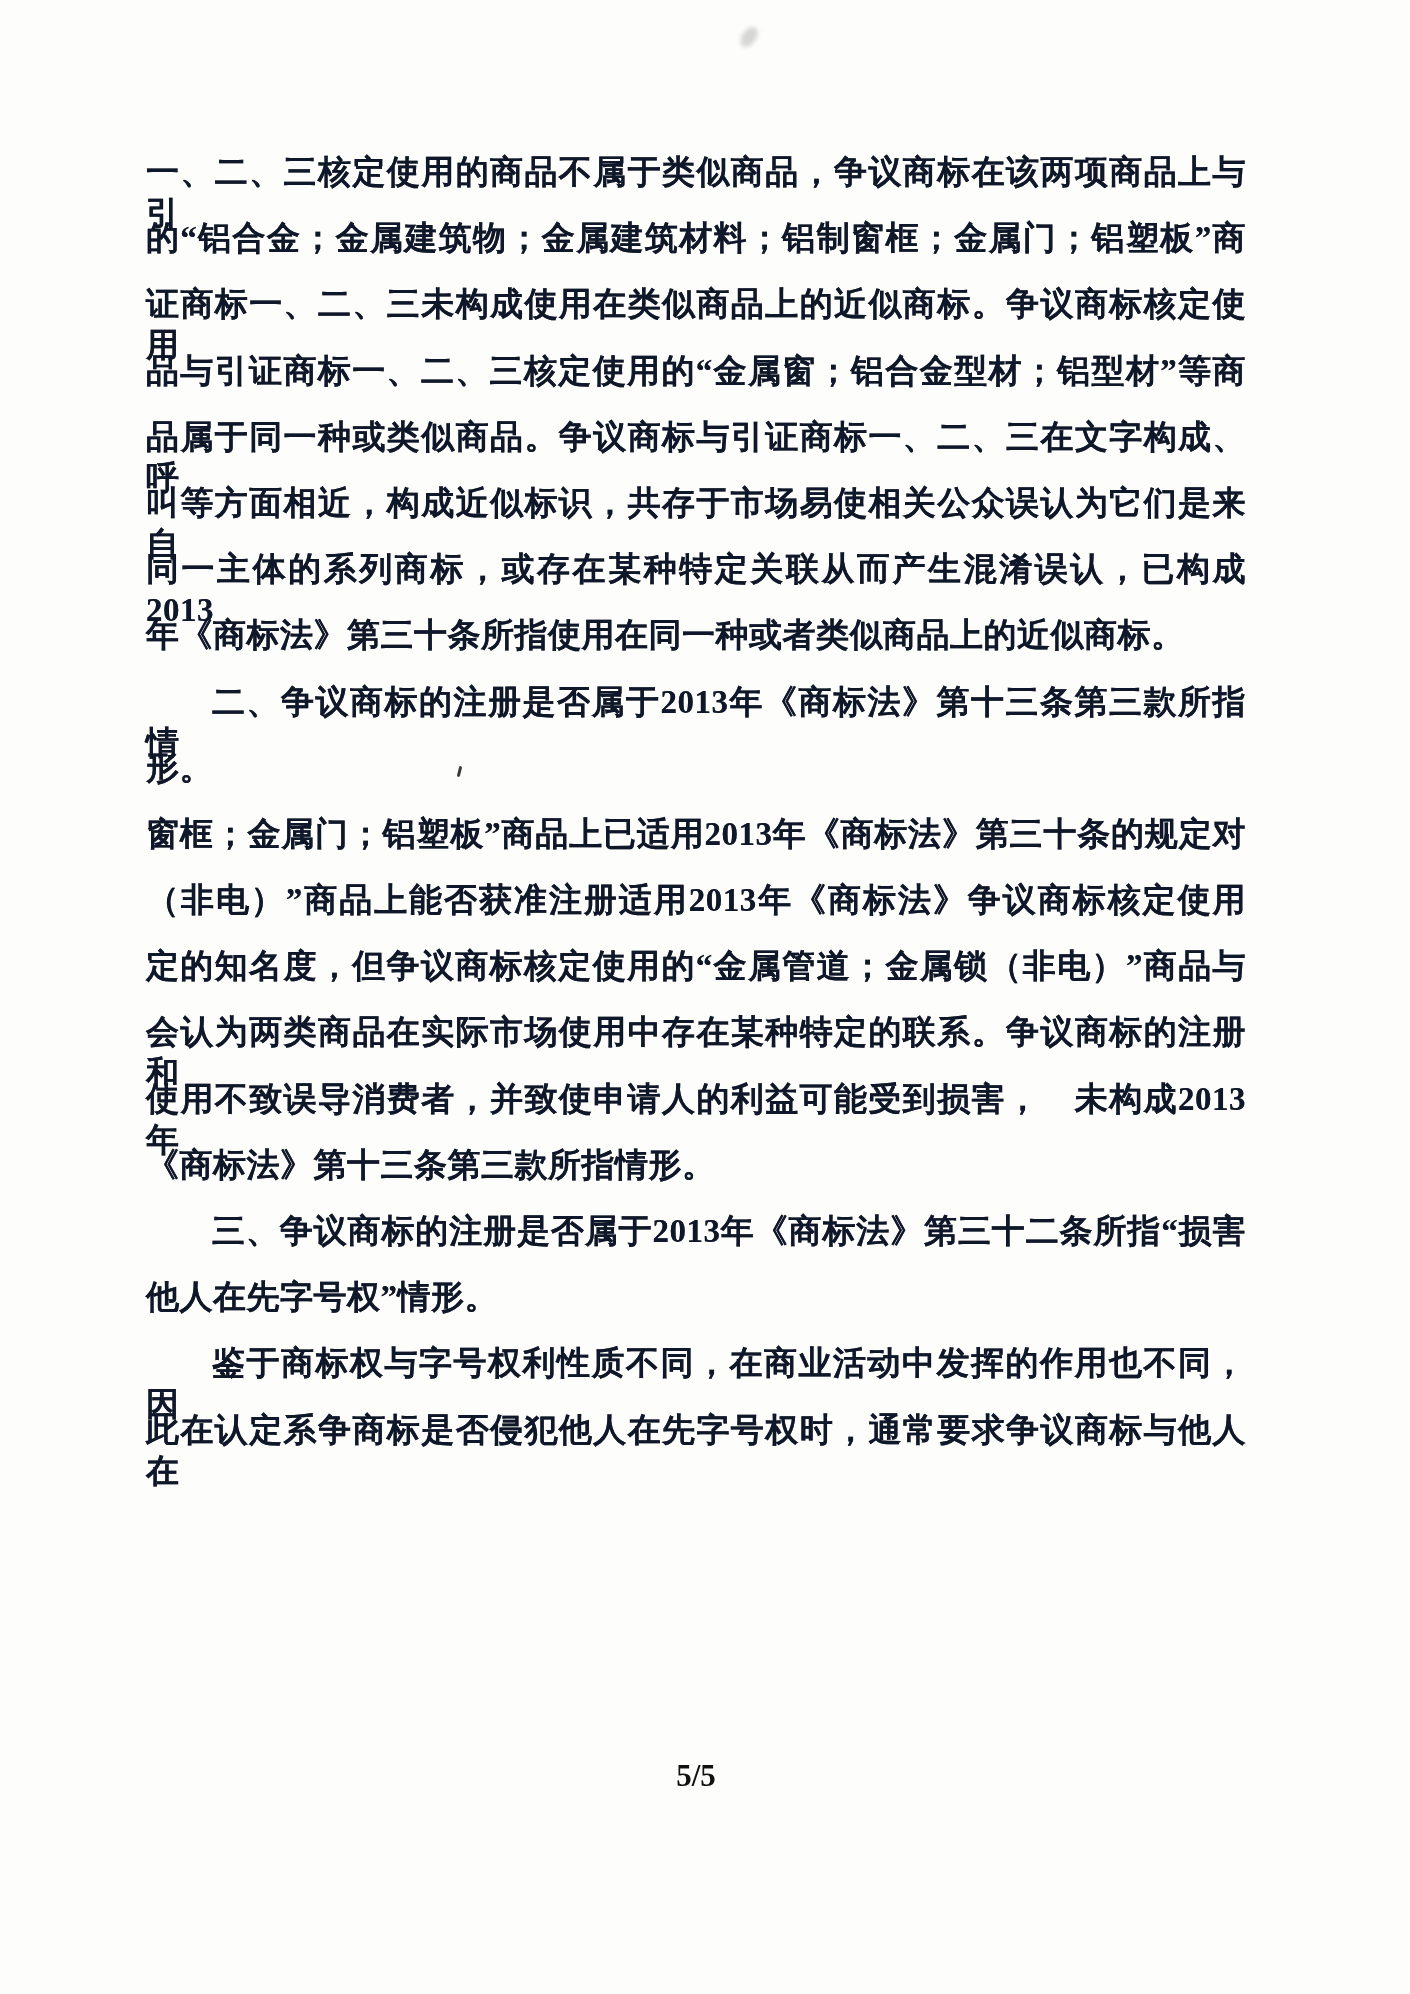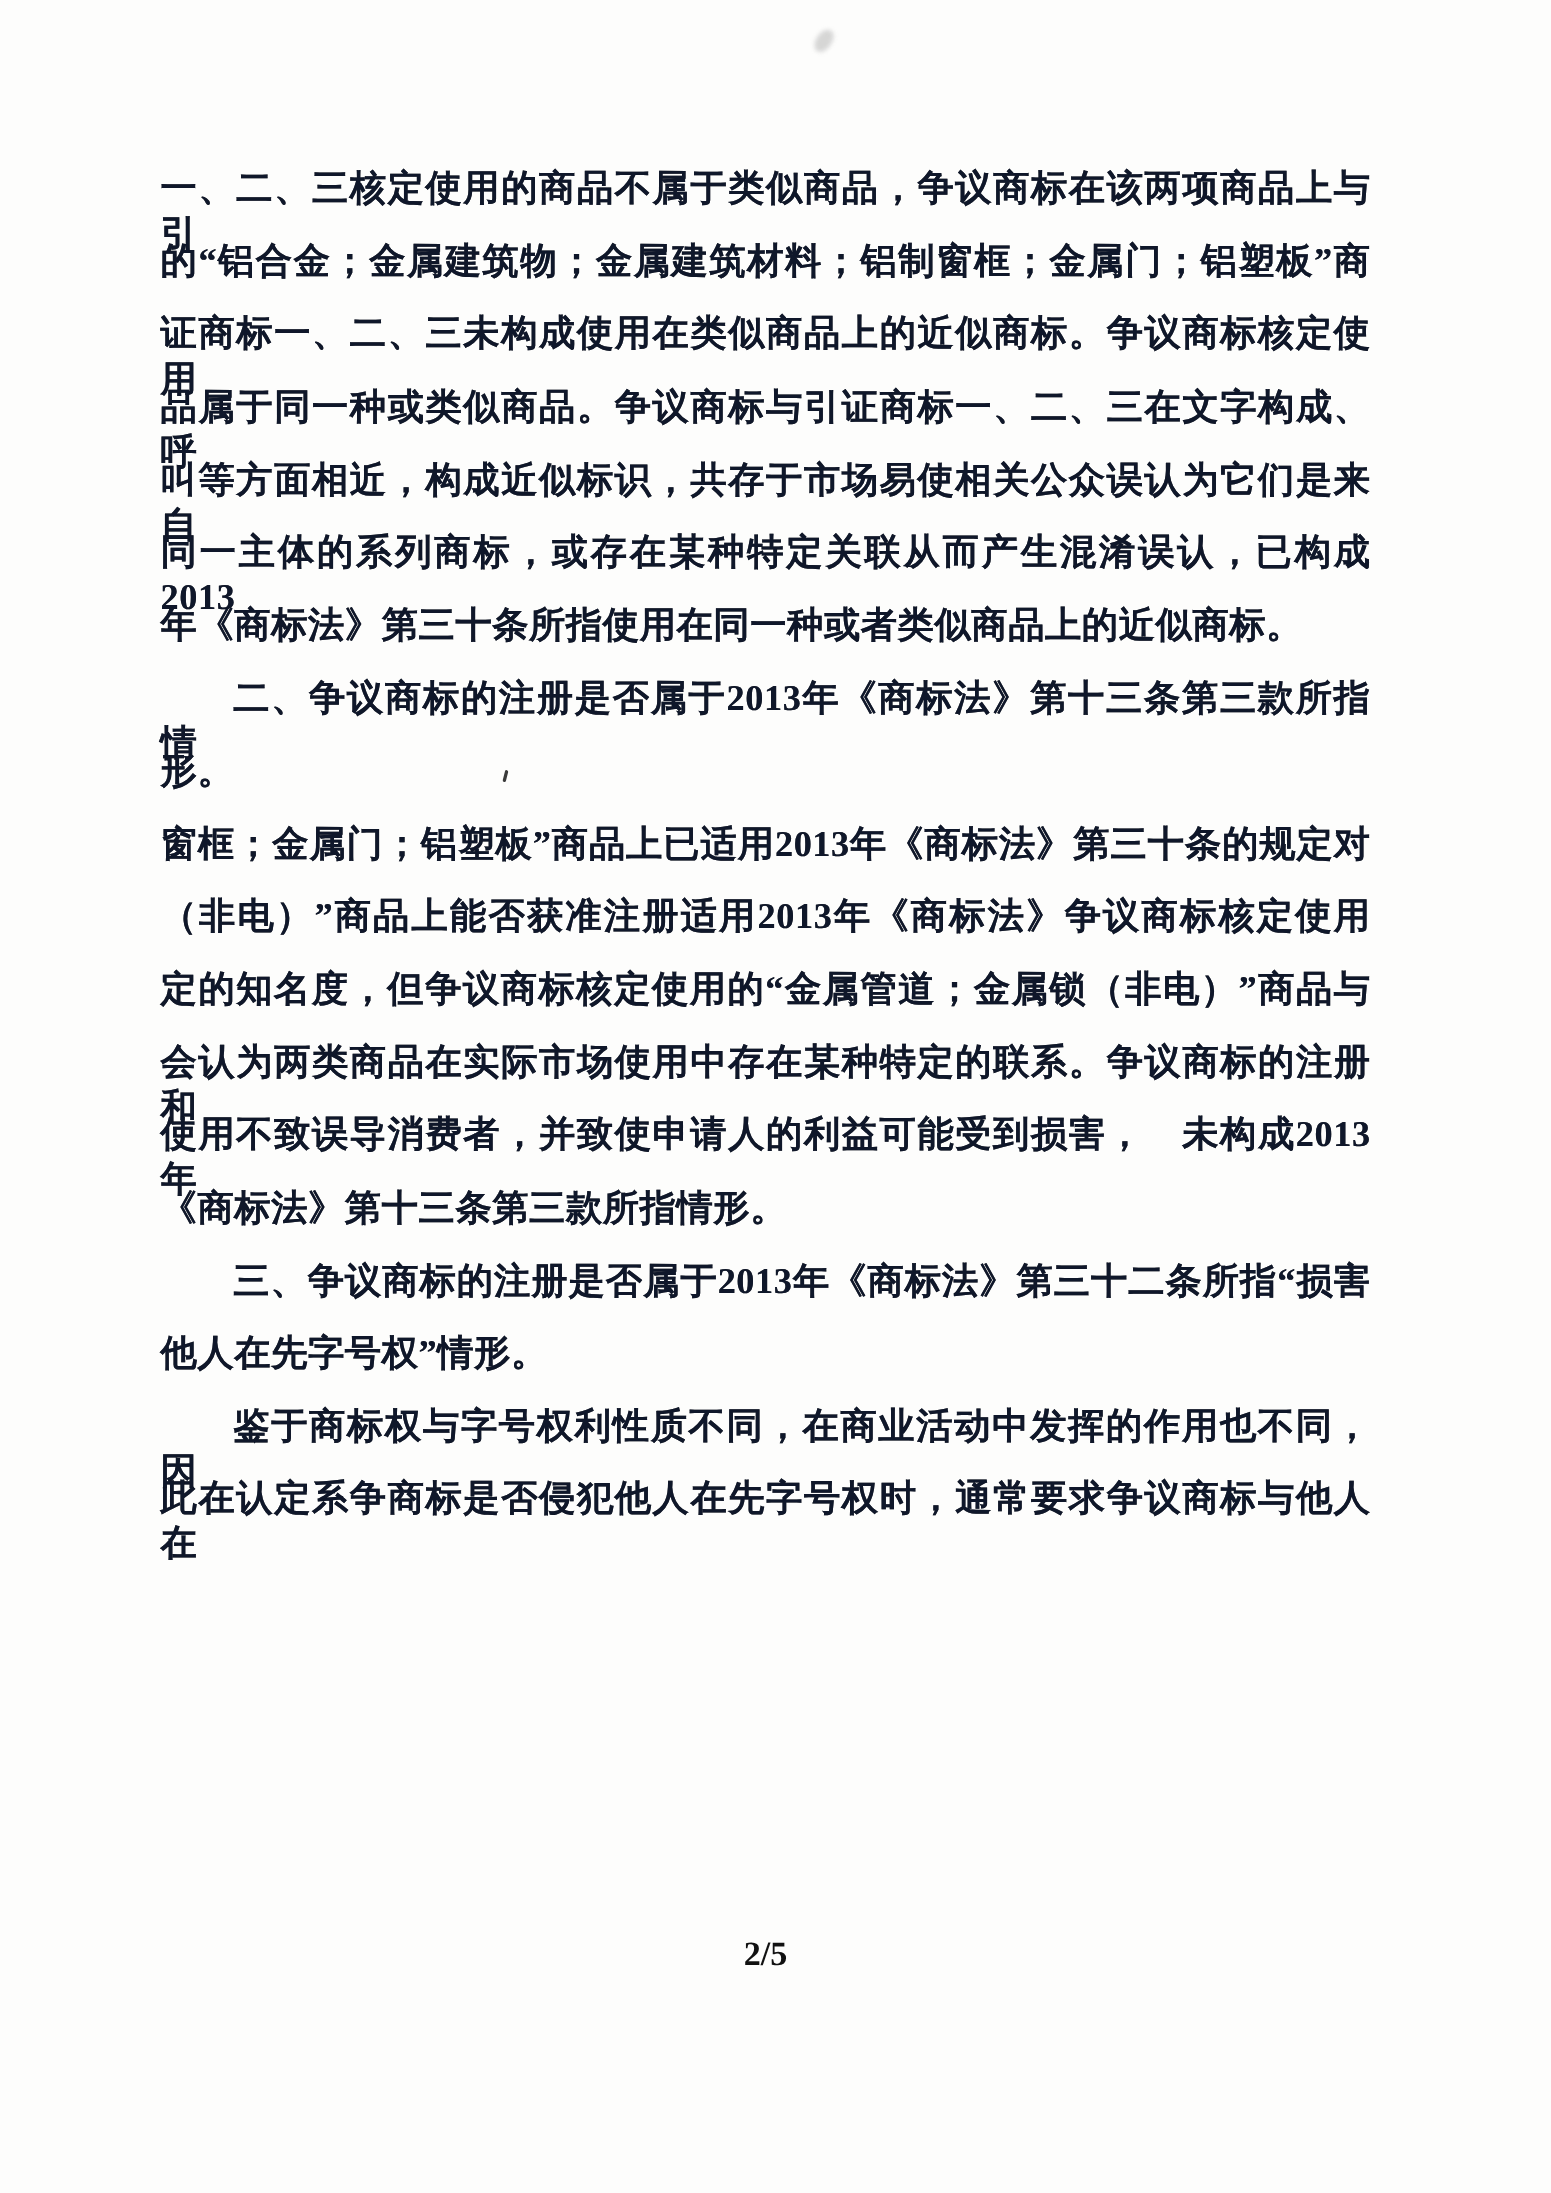--- a/index.html
+++ b/index.html
@@ -67,20 +67,21 @@
 <body>
 
 <div class="page">
 
   <div class="speck-smudge"></div>
 
   <div class="content">
     <div class="ln just">一、二、三核定使用的商品不属于类似商品，争议商标在该两项商品上与引</div>
     <div class="ln just">的“铝合金；金属建筑物；金属建筑材料；铝制窗框；金属门；铝塑板”商</div>
     <div class="ln just">证商标一、二、三未构成使用在类似商品上的近似商标。争议商标核定使用</div>
+    <div class="ln just">品与引证商标一、二、三核定使用的“金属窗；铝合金型材；铝型材”等商</div>
     <div class="ln just">品属于同一种或类似商品。争议商标与引证商标一、二、三在文字构成、呼</div>
     <div class="ln just">叫等方面相近，构成近似标识，共存于市场易使相关公众误认为它们是来自</div>
     <div class="ln just">同一主体的系列商标，或存在某种特定关联从而产生混淆误认，已构成2013</div>
     <div class="ln">年《商标法》第三十条所指使用在同一种或者类似商品上的近似商标。</div>
     <div class="ln just ind">二、争议商标的注册是否属于2013年《商标法》第十三条第三款所指情</div>
     <div class="ln ln-rel">
       <span>形。</span>
       <span class="speck-tick"></span>
     </div>
     <div class="ln just">窗框；金属门；铝塑板”商品上已适用2013年《商标法》第三十条的规定对</div>
@@ -88,15 +89,15 @@
     <div class="ln just">定的知名度，但争议商标核定使用的“金属管道；金属锁（非电）”商品与</div>
     <div class="ln just">会认为两类商品在实际市场使用中存在某种特定的联系。争议商标的注册和</div>
     <div class="ln just">使用不致误导消费者，并致使申请人的利益可能受到损害，　未构成2013年</div>
     <div class="ln">《商标法》第十三条第三款所指情形。</div>
     <div class="ln just ind">三、争议商标的注册是否属于2013年《商标法》第三十二条所指“损害</div>
     <div class="ln">他人在先字号权”情形。</div>
     <div class="ln just ind">鉴于商标权与字号权利性质不同，在商业活动中发挥的作用也不同，因</div>
     <div class="ln just">此在认定系争商标是否侵犯他人在先字号权时，通常要求争议商标与他人在</div>
   </div>
 
-  <div class="footer">2/5</div>
+  <div class="footer">5/5</div>
 
 </div>
 
 </body></html>

